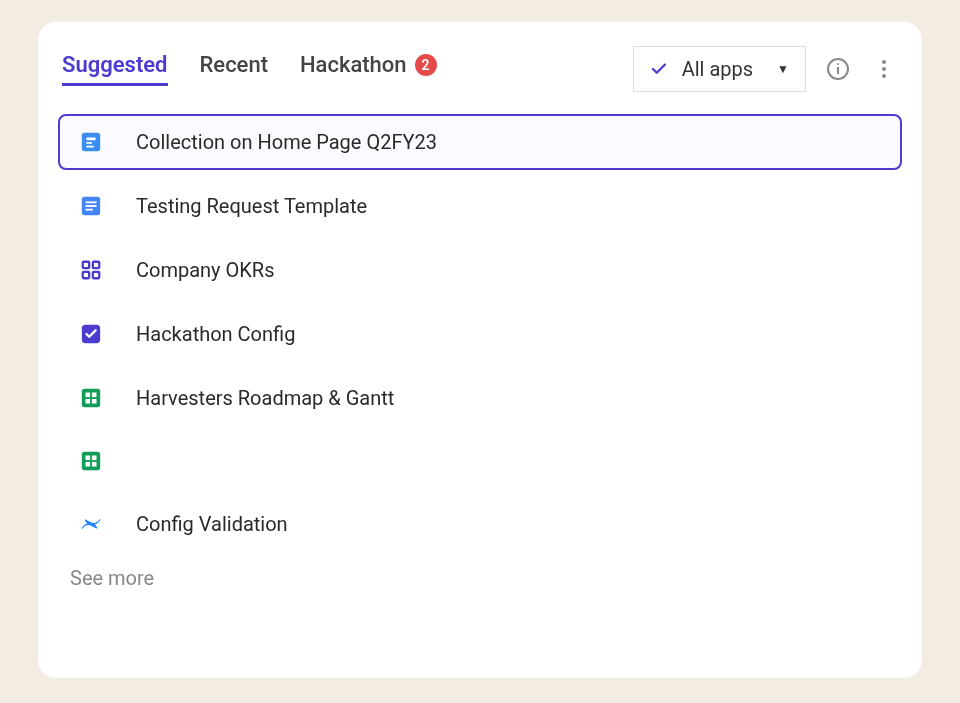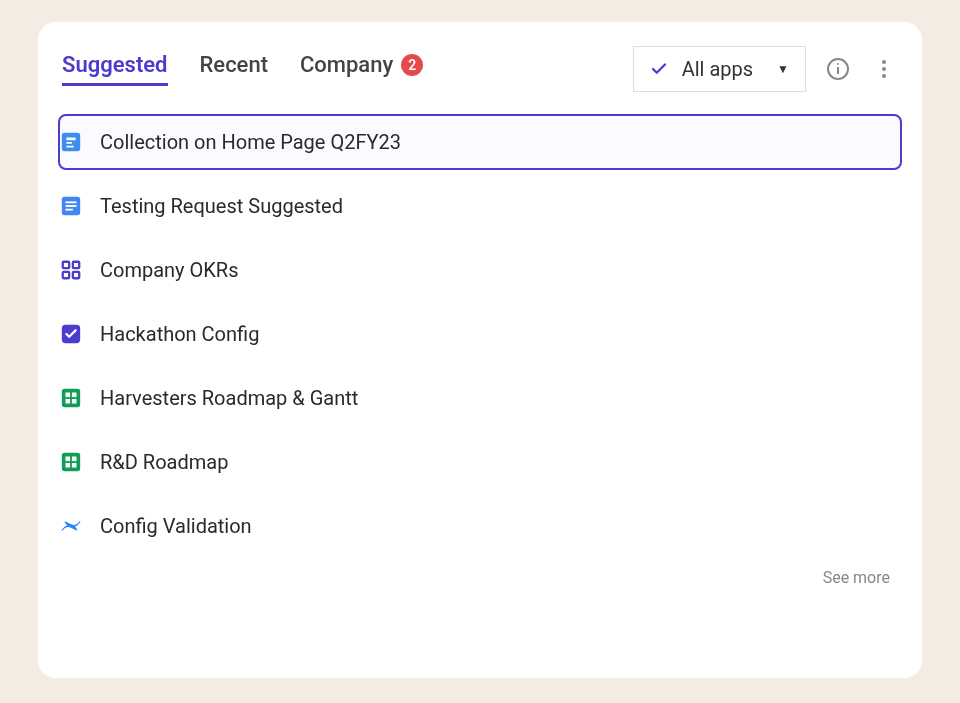--- a/index.html
+++ b/index.html
@@ -97,64 +97,63 @@
     }
     .list {
       margin-top: 22px;
       display: flex;
       flex-direction: column;
       gap: 8px;
     }
     .list-item {
       display: flex;
       align-items: center;
-      gap: 18px;
-      padding: 14px 0;
+      gap: 34px;
+      padding: 14px 20px;
       border-radius: 8px;
       cursor: pointer;
       font-size: 20px;
       color: #2a2a2a;
       border: 2px solid transparent;
     }
     .list-item.selected {
       border: 2px solid #4c3bcf;
       background: #fafaff;
     }
     .item-icon {
       width: 22px;
       height: 22px;
       flex-shrink: 0;
       display: flex;
       align-items: center;
       justify-content: center;
     }
     .see-more {
       padding: 14px 12px;
-      font-size: 16px;
+      font-size: 20px;
       color: #888;
       cursor: pointer;
-      text-align: right;
     }
     svg { display: block; }
   </style>
 </head>
 <body>
 
 <div class="card">
 
   <div class="header-row">
     <div class="tabs">
       <div class="tab active">
         <span>Suggested</span>
       </div>
       <div class="tab">
         <span>Recent</span>
       </div>
       <div class="tab">
-        <span>Company</span>
+        <span>Hackathon</span>
         <span class="badge">2</span>
       </div>
     </div>
 
     <div class="header-actions">
       <div class="apps-filter">
         <span class="check">
           <svg width="18" height="18" viewBox="0 0 24 24" fill="none" stroke="currentColor" stroke-width="3" stroke-linecap="round" stroke-linejoin="round">
               <polyline points="20 6 9 17 4 12"></polyline>
             </svg>
@@ -191,21 +190,21 @@
       </div>
       <div class="list-item">
         <span class="item-icon">
           <svg width="22" height="22" viewBox="0 0 24 24">
             <rect x="2" y="2" width="20" height="20" rx="3" fill="#4285f4"></rect>
             <rect x="6" y="7" width="12" height="2" fill="#fff"></rect>
             <rect x="6" y="11" width="12" height="2" fill="#fff"></rect>
             <rect x="6" y="15" width="8" height="2" fill="#fff"></rect>
           </svg>
         </span>
-        <span>Testing Request Suggested</span>
+        <span>Testing Request Template</span>
       </div>
       <div class="list-item">
         <span class="item-icon">
           <svg width="22" height="22" viewBox="0 0 24 24" fill="none" stroke="#4c3bcf" stroke-width="2.5">
             <rect x="3" y="3" width="7" height="7" rx="1"></rect>
             <rect x="14" y="3" width="7" height="7" rx="1"></rect>
             <rect x="3" y="14" width="7" height="7" rx="1"></rect>
             <rect x="14" y="14" width="7" height="7" rx="1"></rect>
           </svg>
         </span>
@@ -235,21 +234,20 @@
       <div class="list-item">
         <span class="item-icon">
           <svg width="22" height="22" viewBox="0 0 24 24">
             <rect x="2" y="2" width="20" height="20" rx="3" fill="#0f9d58"></rect>
             <rect x="6" y="6" width="5" height="5" fill="#fff"></rect>
             <rect x="13" y="6" width="5" height="5" fill="#fff"></rect>
             <rect x="6" y="13" width="5" height="5" fill="#fff"></rect>
             <rect x="13" y="13" width="5" height="5" fill="#fff"></rect>
           </svg>
         </span>
-        <span>R&amp;D Roadmap</span>
       </div>
       <div class="list-item">
         <span class="item-icon">
           <svg width="22" height="22" viewBox="0 0 24 24" fill="#2684ff">
             <path d="M3 17c2-3 5-5 9-3l6 3c1 .5 1-.5.5-1.5-2-4-6-6-11-4C5 12 3 15 2 16c-.5 1 0 1.5 1 1z"></path>
             <path d="M21 7c-2 3-5 5-9 3L6 7c-1-.5-1 .5-.5 1.5 2 4 6 6 11 4 2.5-.5 4.5-3.5 5.5-4.5.5-1 0-1.5-1-1z"></path>
           </svg>
         </span>
         <span>Config Validation</span>
       </div>

